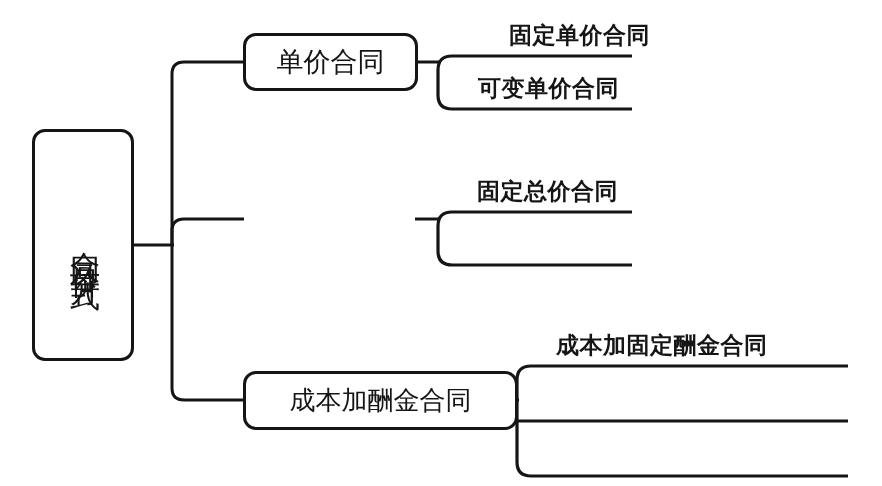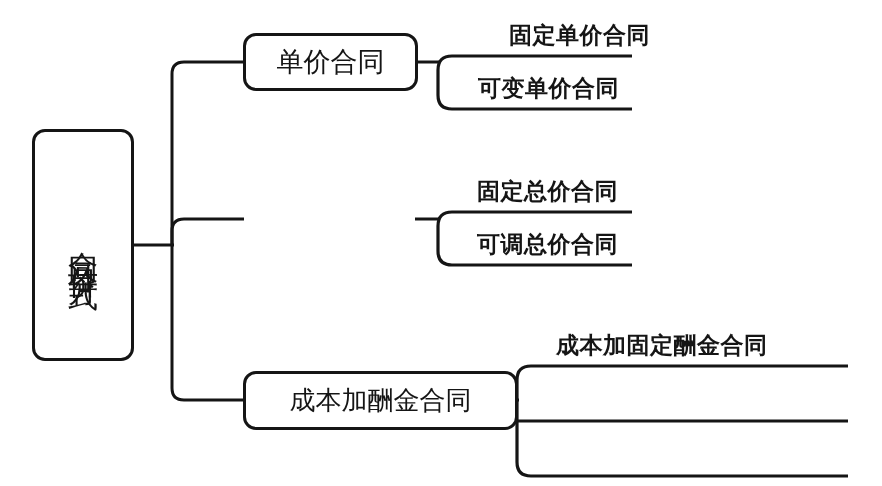--- a/index.html
+++ b/index.html
@@ -39,21 +39,21 @@
 
   .node {
     position: absolute;
     box-sizing: border-box;
     border: 3px solid var(--line);
     border-radius: 13px;
     background: var(--bg);
     display: flex;
     align-items: center;
     justify-content: center;
-    font-family: Liberation Serif, serif;
+    font-family: Liberation Mono, monospace;
     color: var(--text);
   }
   .node.root {
     left: 32px; top: 129px;
     width: 102px; height: 232px;
   }
   .node.root .vtext {
     writing-mode: vertical-rl;
     text-orientation: upright;
     font-size: 30px;
@@ -115,16 +115,15 @@
   <div class="node b1">
     <span>单价合同</span>
   </div>
   <div class="node b3">
     <span>成本加酬金合同</span>
   </div>
 
   <div class="leaf l1a">固定单价合同</div>
   <div class="leaf l1b">可变单价合同</div>
   <div class="leaf l2a">固定总价合同</div>
-  <div class="leaf l2b">可调总价合同</div>
   <div class="leaf l3a">成本加固定酬金合同</div>
 
 </div>
 
 </body></html>

